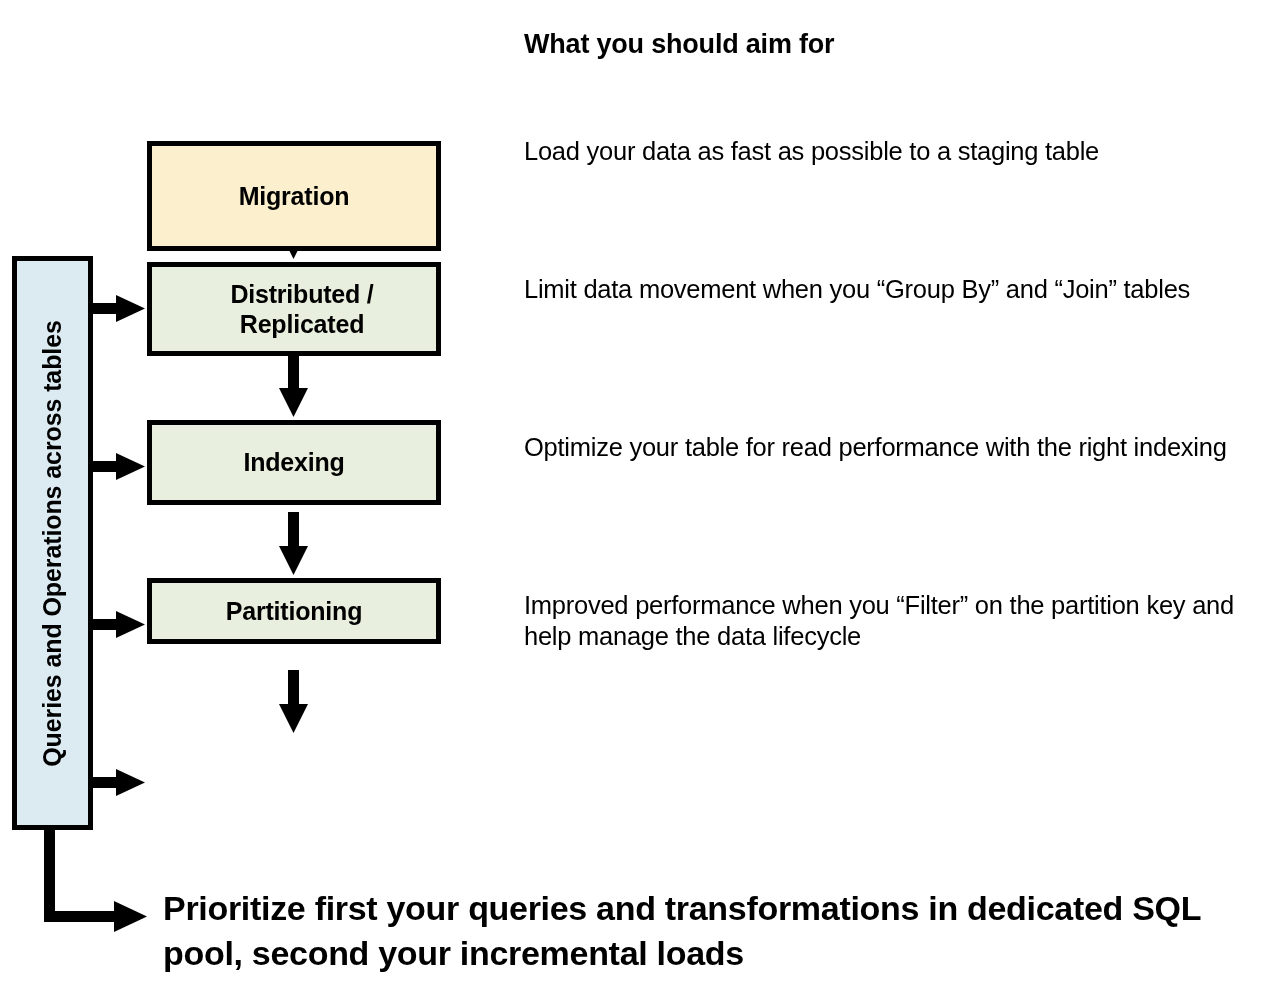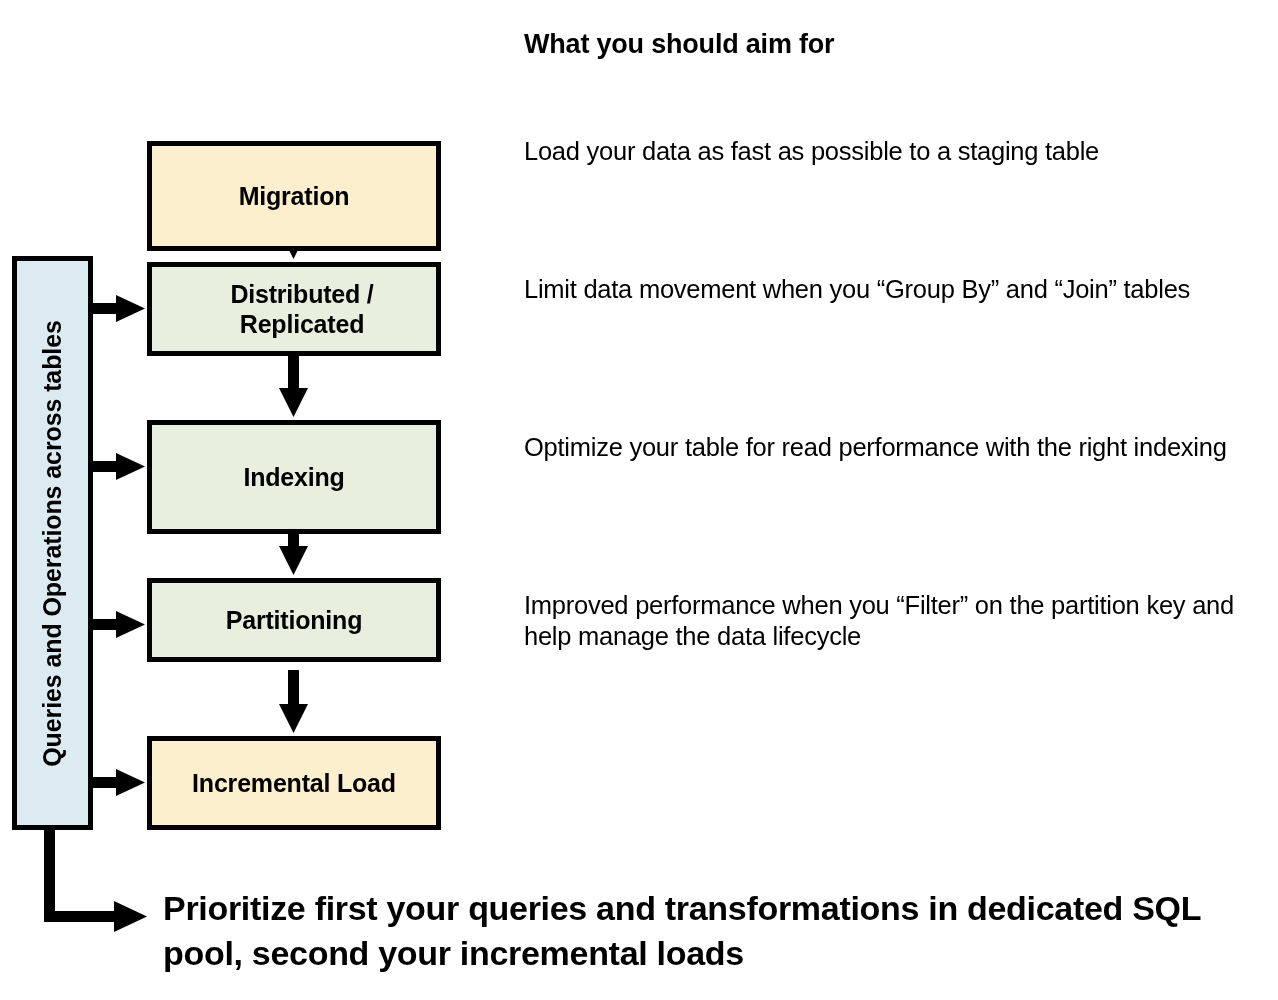--- a/index.html
+++ b/index.html
@@ -49,22 +49,22 @@
     line-height: 1.22;
     letter-spacing: -0.2px;
     left: 147px;
     width: 294px;
   }
   .fill-cream { background: #FCEFCD; }
   .fill-green { background: #E9EFDE; }
 
   #box-migration     { top: 104px; height: 110px; margin-top: 37px; }
   #box-distributed   { top: 262px; height: 94px; padding-left: 16px; }
-  #box-indexing      { top: 420px; height: 114px; }
-  #box-partitioning  { top: 578px; height: 84px; }
+  #box-indexing      { top: 420px; height: 85px; }
+  #box-partitioning  { top: 578px; height: 66px; }
   #box-incremental   { top: 736px; height: 94px; }
 
   
   #side-band {
     position: absolute;
     left: 12px;
     top: 256px;
     width: 81px;
     height: 574px;
     box-sizing: border-box;
@@ -190,23 +190,20 @@
   </div>
 
   <div id="box-indexing" class="stage-box fill-green">
     <span>Indexing</span>
   </div>
 
   <div id="box-partitioning" class="stage-box fill-green">
     <span>Partitioning</span>
   </div>
 
-  <div id="box-incremental" class="stage-box fill-cream">
-    <span>Incremental Load</span>
-  </div>
 
   <div id="desc-migration" class="desc">Load your data as fast as possible to a staging table</div>
   <div id="desc-indexing" class="desc">Optimize your table for read performance with the right indexing</div>
   <div id="desc-distributed" class="desc">Limit data movement when you “Group By” and “Join” tables</div>
   <div id="desc-partitioning" class="desc">Improved performance when you “Filter” on the partition key and help manage the data lifecycle</div>
 
   <div id="footer-note">Prioritize first your queries and transformations in dedicated SQL pool, second your incremental loads</div>
 
 </div>
 

